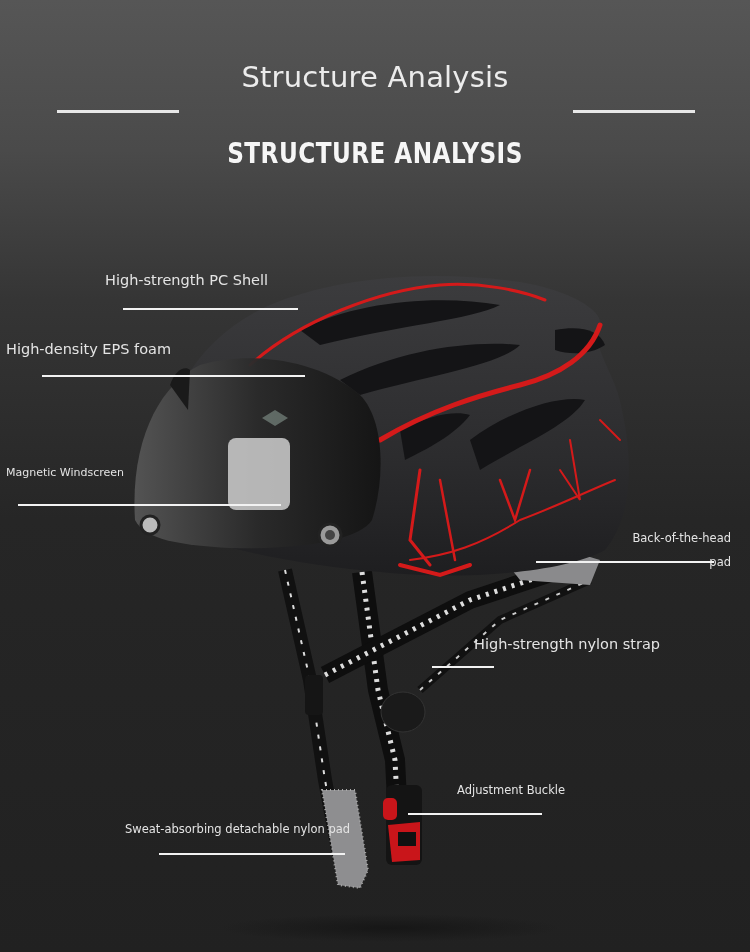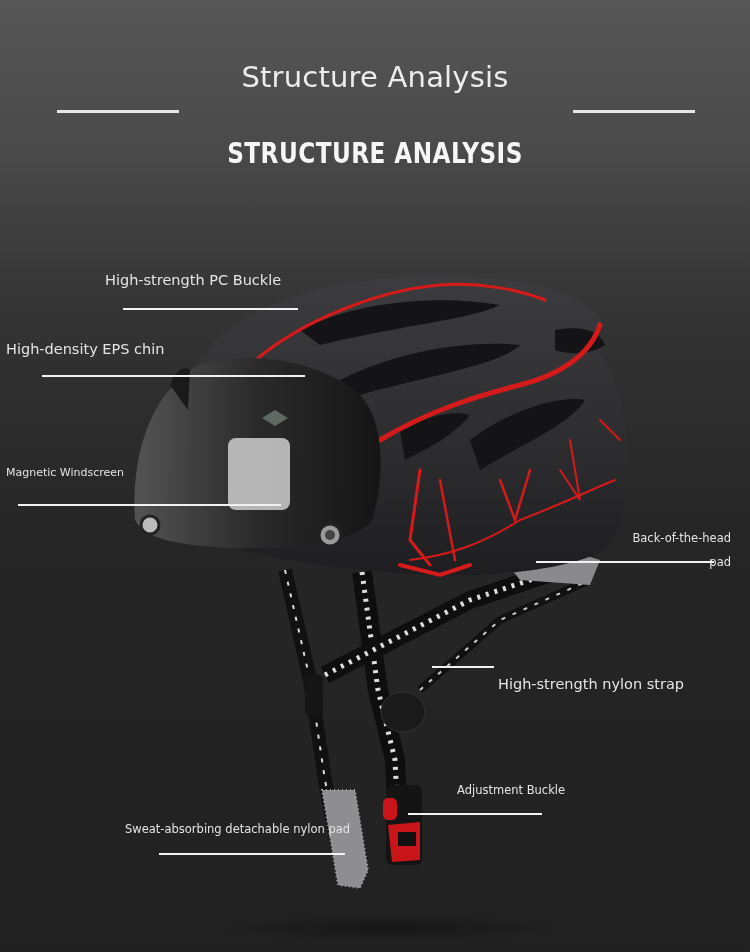--- a/index.html
+++ b/index.html
@@ -110,41 +110,41 @@
   <path d="M170 385 C175 370 185 365 190 370 L188 410 Z" fill="#1a1a1a"></path>
   <rect x="228" y="438" width="62" height="72" rx="8" fill="#cfcfcf" opacity="0.85"></rect>
   <path d="M262 418 L275 410 L288 418 L275 426 Z" fill="#6e7a74" opacity="0.8"></path>
 
   <circle cx="330" cy="535" r="11" fill="#9a9a9a" stroke="#222" stroke-width="3"></circle>
   <circle cx="330" cy="535" r="5" fill="#444"></circle>
   <circle cx="150" cy="525" r="9" fill="#bbb" stroke="#222" stroke-width="3"></circle>
 </svg>
 
 <div>
-  <div class="label lbl-lg" style="left:105px;top:272px;">High-strength PC Buckle</div>
+  <div class="label lbl-lg" style="left:105px;top:272px;">High-strength PC Shell</div>
   <div class="line" style="left:123px;top:308px;width:175px;"></div>
 </div>
 
 <div>
-  <div class="label lbl-lg" style="left:6px;top:341px;">High-density EPS chin</div>
+  <div class="label lbl-lg" style="left:6px;top:341px;">High-density EPS foam</div>
   <div class="line" style="left:42px;top:375px;width:263px;"></div>
 </div>
 
 <div>
   <div class="label lbl-sm" style="left:6px;top:466px;">Magnetic Windscreen</div>
   <div class="line" style="left:18px;top:504px;width:263px;"></div>
 </div>
 
 <div>
   <div class="label lbl-md wrap" style="left:631px;top:526px;">Back-of-the-head pad</div>
   <div class="line" style="left:536px;top:561px;width:178px;"></div>
 </div>
 
 <div>
-  <div class="label lbl-lg" style="left:498px;top:636px;margin-top:40px;">High-strength nylon strap</div>
+  <div class="label lbl-lg" style="left:474px;top:636px;">High-strength nylon strap</div>
   <div class="line" style="left:432px;top:666px;width:62px;"></div>
 </div>
 
 <div>
   <div class="label lbl-md" style="left:457px;top:783px;">Adjustment Buckle</div>
   <div class="line" style="left:408px;top:813px;width:134px;"></div>
 </div>
 
 <div>
   <div class="label lbl-md" style="left:125px;top:822px;">Sweat-absorbing detachable nylon pad</div>

